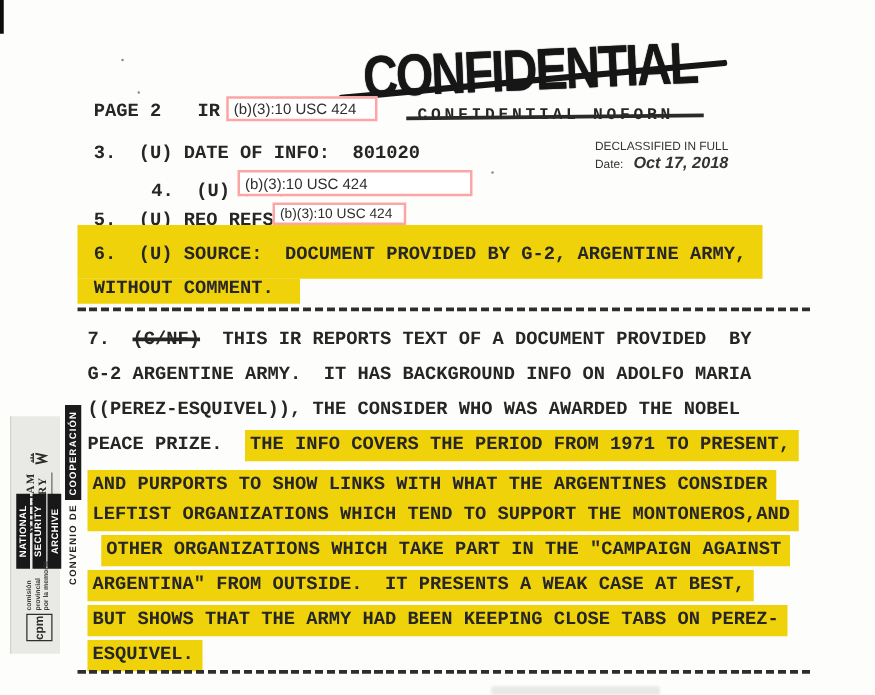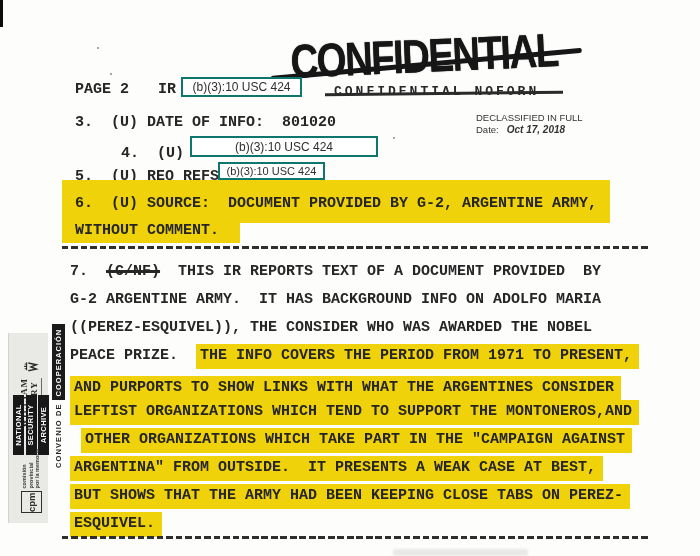--- a/index.html
+++ b/index.html
@@ -36,44 +36,43 @@
     background:#161616;transform:rotate(-5.2deg);transform-origin:0 50%;
     border-radius:2px;
   }
   .strike-noforn{
     position:absolute;left:325px;top:92px;width:238px;height:3px;
     background:#2a2a2a;transform:rotate(-0.6deg);
   }
   
   .redact{
     position:absolute;
-    border:2px solid #0f766e;background:#ffffff;
+    border:2px solid #fca5a5;background:#ffffff;
     font-family:"Liberation Sans",sans-serif;
     font-size:12px;color:#2e2e2e;
     display:flex;align-items:center;
     padding:0 4px;box-sizing:border-box;
     white-space:nowrap;
-    justify-content:center;
   }
   
   .hlblock{position:absolute;background:#F0D20A;}
   .hl{background:#F0D20A;padding:3px 7px 5px 4px;}
   
   .dash{
     position:absolute;height:2.5px;
     background:repeating-linear-gradient(90deg,#2e2e2e 0 6.5px,transparent 6.5px 9.5px);
   }
   
   .declass{
     position:absolute;left:476px;top:112px;
     font-family:"Liberation Sans",sans-serif;
     font-size:9.5px;line-height:11.5px;color:#333;
     white-space:nowrap;
   }
-  .declass .date-val{font-style:italic;font-size:10px;font-weight:bold;margin-left:8px;}
+  .declass .date-val{font-style:italic;font-size:13px;font-weight:bold;margin-left:8px;}
   
   .struck{
     text-decoration:line-through;
     text-decoration-thickness:2.5px;
     text-decoration-color:#262626;
   }
   
   .sticker-bg{
     position:absolute;left:8px;top:333px;width:40px;height:190px;
     background:#e9e9e6;box-shadow:inset 1px 0 0 #d2d2cf;

